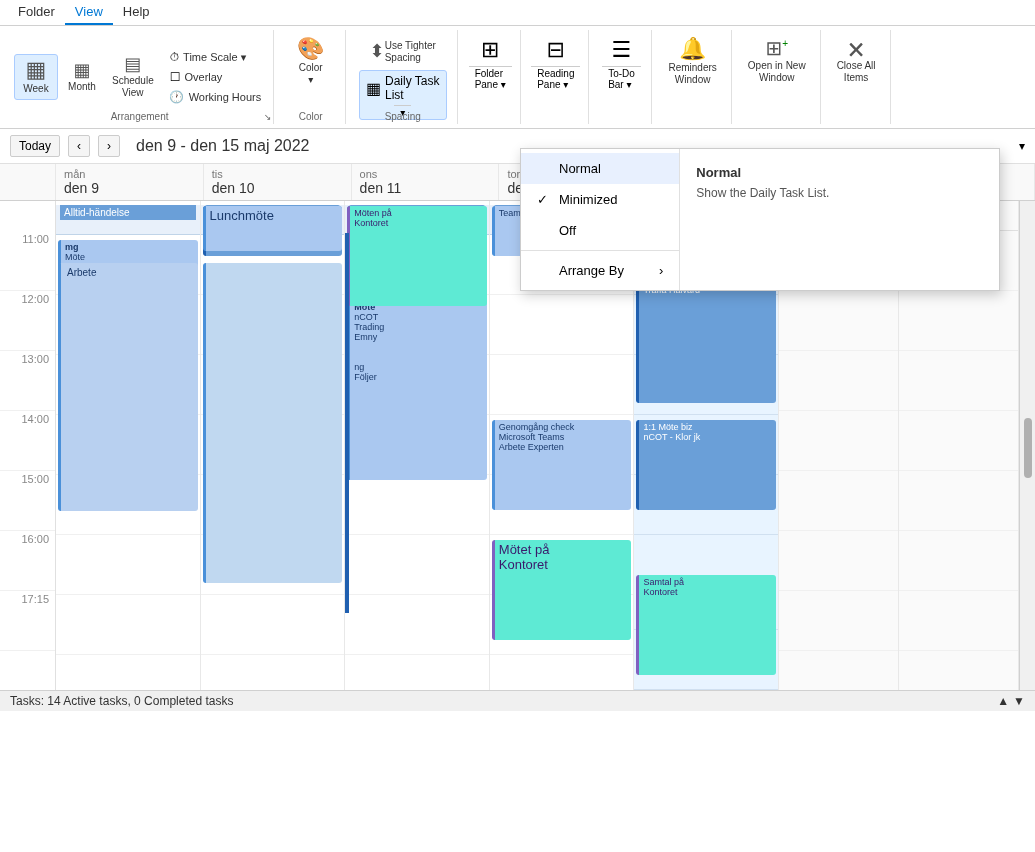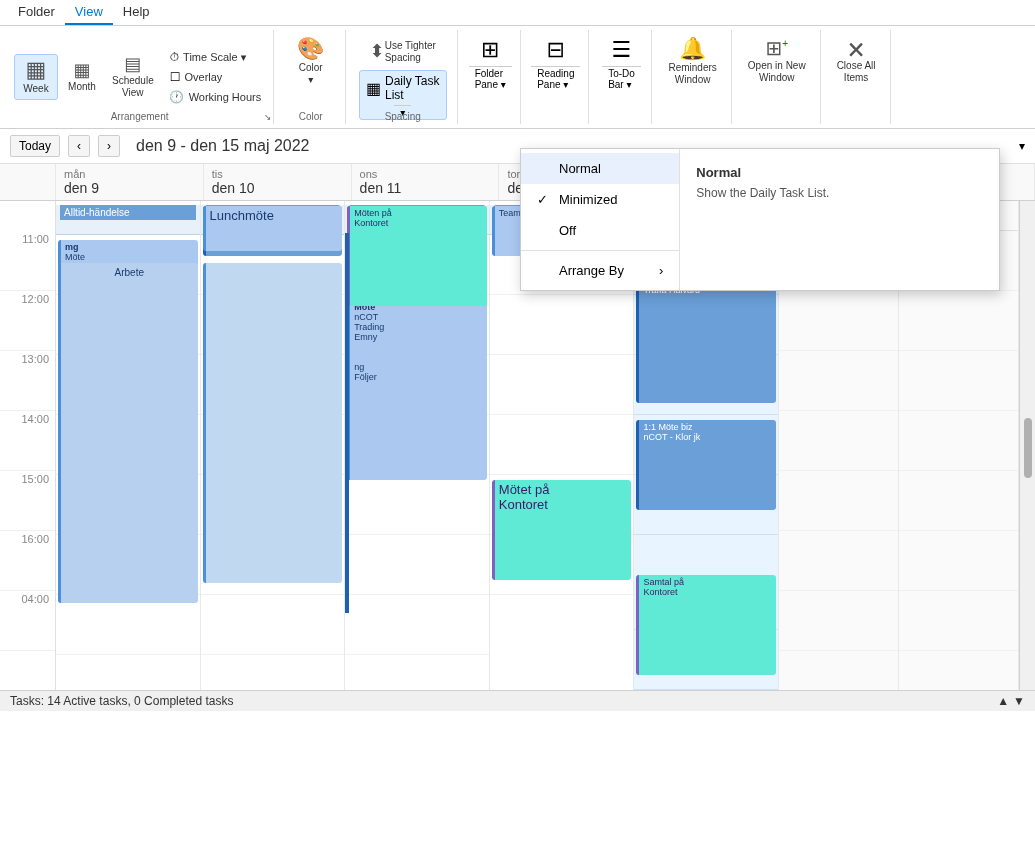--- a/index.html
+++ b/index.html
@@ -263,21 +263,21 @@
 <div style="display:flex;flex:1;overflow:hidden;position:relative;">
 
   <div class="time-col">
     <div style="height:30px;"></div>
     <div class="time-slot">11:00</div>
     <div class="time-slot">12:00</div>
     <div class="time-slot">13:00</div>
     <div class="time-slot">14:00</div>
     <div class="time-slot">15:00</div>
     <div class="time-slot">16:00</div>
-    <div class="time-slot">04:00</div>
+    <div class="time-slot">17:15</div>
   </div>
 
   <div style="display:grid;grid-template-columns:repeat(5,1fr) 120px 120px;flex:1;overflow:hidden;">
 
     <div class="cal-col" style="position:relative;">
       <div style="height:30px;background:#e8f0fa;border-bottom:1px solid #c0d4e8;">
         <div style="margin:4px;background:#6a9fd8;color:#fff;border-radius:0;padding:2px 4px;font-size:10px;">Alltid-händelse</div>
       </div>
       <div style="height:60px;border-bottom:1px solid #f0f0f0;position:relative;">
         <div class="event event-blue" style="top:5px;height:50px;">
@@ -285,21 +285,21 @@
           <div style="font-size:9px;">Möte</div>
         </div>
       </div>
       <div style="height:60px;border-bottom:1px solid #f0f0f0;"></div>
       <div style="height:60px;border-bottom:1px solid #f0f0f0;"></div>
       <div style="height:60px;border-bottom:1px solid #f0f0f0;"></div>
       <div style="height:60px;border-bottom:1px solid #f0f0f0;"></div>
       <div style="height:60px;border-bottom:1px solid #f0f0f0;"></div>
       <div style="height:60px;border-bottom:1px solid #f0f0f0;"></div>
 
-      <div class="event event-blue" style="top:62px;left:2px;right:2px;height:340px;position:absolute;background:#b8d0f0;border-left:3px solid #4a90d9;text-align:center;">
+      <div class="event event-blue" style="top:62px;left:2px;right:2px;height:248px;position:absolute;background:#b8d0f0;border-left:3px solid #4a90d9;">
         <div style="font-size:10px;padding:2px;">Arbete</div>
       </div>
     </div>
 
     <div class="cal-col" style="position:relative;">
       <div style="height:30px;background:#e8f0fa;border-bottom:1px solid #c0d4e8;">
         <div style="margin:4px;background:#6a9fd8;color:#fff;border-radius:2px;padding:2px 4px;font-size:10px;">Alltid</div>
       </div>
       <div style="height:60px;border-bottom:1px solid #f0f0f0;"></div>
       <div style="height:60px;border-bottom:1px solid #f0f0f0;"></div>
@@ -354,20 +354,25 @@
       <div style="height:30px;background:#e8f0fa;border-bottom:1px solid #c0d4e8;">
         <div style="margin:4px;background:#6a9fd8;color:#fff;border-radius:2px;padding:2px 4px;font-size:10px;">Alltid</div>
       </div>
       <div style="height:60px;border-bottom:1px solid #f0f0f0;"></div>
       <div style="height:60px;border-bottom:1px solid #f0f0f0;"></div>
       <div style="height:60px;border-bottom:1px solid #f0f0f0;">
         <div class="event event-blue" style="top:5px;height:50px;position:absolute;left:2px;right:2px;">
           <div style="font-size:9px;">Teamet</div>
         </div>
       </div>
+      <div style="height:60px;border-bottom:1px solid #f0f0f0;position:relative;">
+        <div class="event event-blue" style="top:5px;height:90px;position:absolute;left:2px;right:2px;">
+          <div style="font-size:9px;">Genomgång check<br>Microsoft Teams<br>Arbete Experten</div>
+        </div>
+      </div>
       <div style="height:60px;border-bottom:1px solid #f0f0f0;"></div>
       <div style="height:60px;border-bottom:1px solid #f0f0f0;position:relative;">
         <div class="event event-purple" style="top:5px;height:100px;position:absolute;left:2px;right:2px;">
           <div style="font-size:13px;">Mötet på<br>Kontoret</div>
         </div>
       </div>
       <div style="height:60px;border-bottom:1px solid #f0f0f0;"></div>
     </div>
 
     <div class="cal-col" style="position:relative;background:#e8f4ff;">

